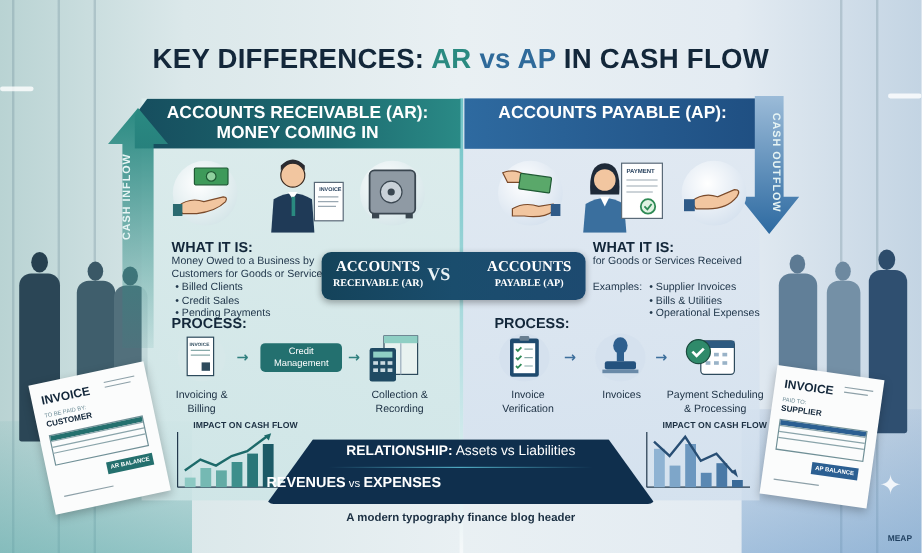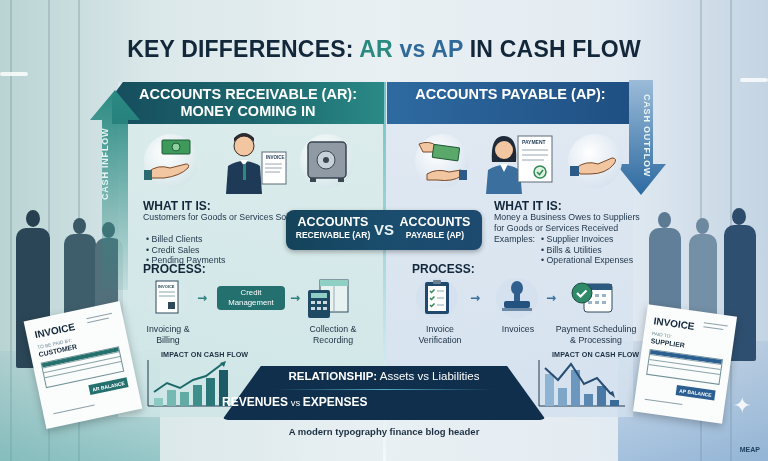--- a/index.html
+++ b/index.html
@@ -51,24 +51,24 @@
 
   .icon-circle { position: absolute; width: 54px; height: 54px; border-radius: 50%; background: radial-gradient(circle at 40% 35%, #ffffff, #d4e5e8 80%); }
   .icon-circle.blue { background: radial-gradient(circle at 40% 35%, #ffffff, #d5e1ee 80%); }
 
   .section-h { position: absolute; font-family: "Liberation Sans", sans-serif; font-weight: 700; font-size: 12px; color: #13273a; }
   .body-text { position: absolute; font-family: "Liberation Sans", sans-serif; font-size: 8.8px; line-height: 10.5px; color: #22384c; }
   .bullets { position: absolute; font-family: "Liberation Sans", sans-serif; font-size: 8.8px; line-height: 10.5px; color: #22384c; list-style: none; }
   .bullets li::before { content: "• "; }
 
   .vs-badge {
-    position: absolute; left: 286px; top: 210px; width: 196px; height: 40px; border-radius: 8px;
+    position: absolute; left: 268px; top: 210px; width: 220px; height: 40px; border-radius: 8px;
     background: linear-gradient(90deg, #14435a, #1a4d6d 50%, #1d4a70);
     box-shadow: 0 2px 5px rgba(0,0,0,0.3);
-    color: #fff; font-family: Liberation Sans, sans-serif; font-weight: 700;
+    color: #fff; font-family: Liberation Serif, serif; font-weight: 700;
   }
   .vs-badge .side { position: absolute; top: 6px; width: 86px; text-align: center; line-height: 13px; }
   .vs-badge .side .big { font-size: 12.5px; display: block; }
   .vs-badge .side .small { font-size: 8.5px; display: block; }
   .vs-badge .left { left: 4px; }
   .vs-badge .right { right: 4px; }
   .vs-badge .vs { position: absolute; left: 88px; top: 11px; font-size: 15px; color: #e9f3f6; }
 
   .divider { position: absolute; left: 383px; top: 82px; width: 3px; height: 380px; background: linear-gradient(180deg, #6fc3c6, #9fd6d9 40%, rgba(255,255,255,0.6)); }
 
@@ -249,31 +249,31 @@
 </div>
 <div class="icon-circle blue" style="left:568px;top:134px">
   <svg width="54" height="54" viewBox="0 0 54 54">
     <path d="M8 34 Q18 26 30 30 L44 24 Q50 24 46 30 Q38 40 22 40 L12 40 Z" fill="#f2c6a0" stroke="#7a4a2a"></path>
     <rect x="2" y="32" width="9" height="10" fill="#2e5a88"></rect>
   </svg>
 </div>
 
 <div class="section-h" style="left:143px;top:199px">WHAT IT IS:</div>
 <div class="body-text" style="left:143px;top:212px">
+  <div>Money Owed to a Business by</div>
   <div>Customers for Goods or Services Sold</div>
 </div>
 <ul class="bullets" style="left:146px;top:234px">
   <li>Billed Clients</li>
   <li>Credit Sales</li>
   <li>Pending Payments</li>
 </ul>
 
 <div class="section-h" style="left:494px;top:199px">WHAT IT IS:</div>
 <div class="body-text" style="left:494px;top:212px">
-  <div>Money a Business Owes to Suppliers</div>
   <div>for Goods or Services Received</div>
 </div>
 <div class="body-text" style="left:494px;top:234px">Examples:</div>
 <ul class="bullets" style="left:541px;top:234px">
   <li>Supplier Invoices</li>
   <li>Bills &amp; Utilities</li>
   <li>Operational Expenses</li>
 </ul>
 
 <div class="vs-badge">

